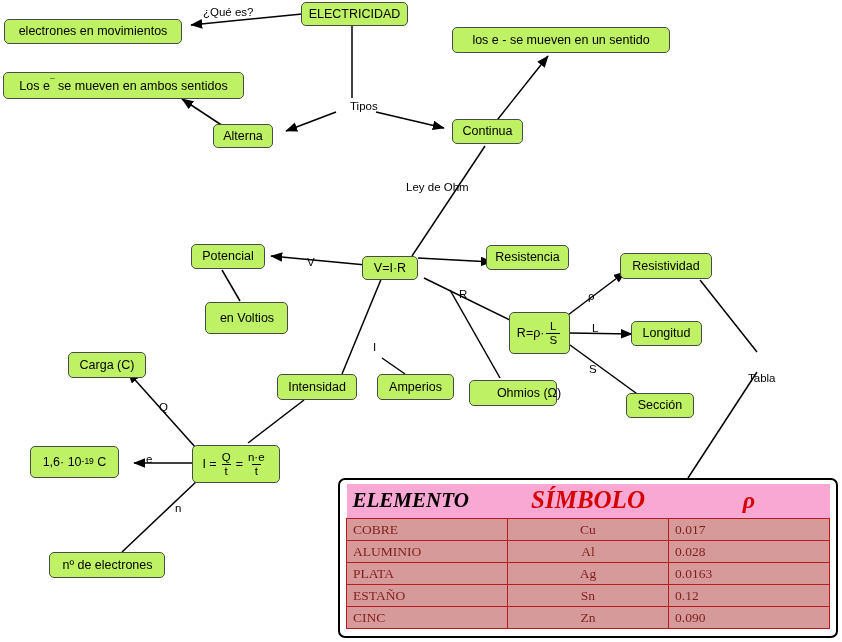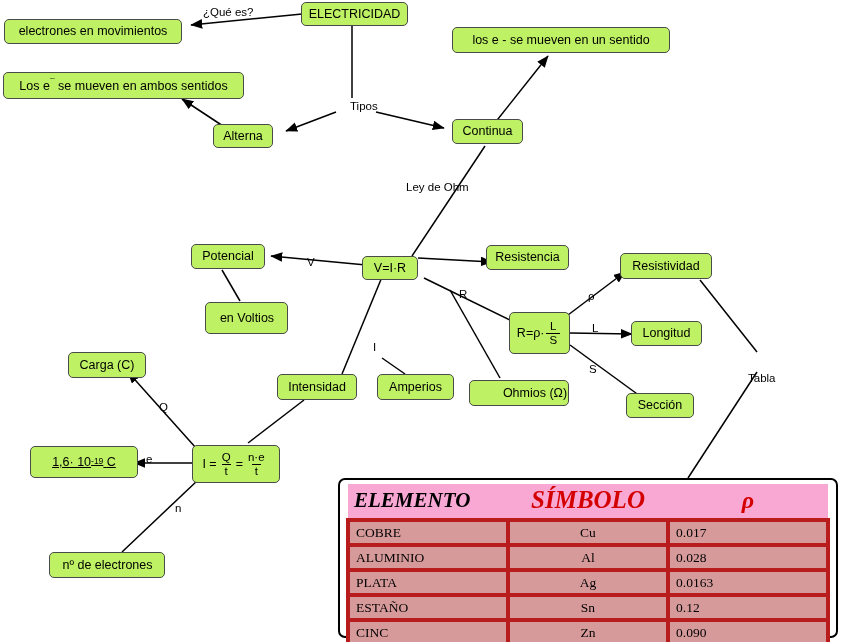--- a/index.html
+++ b/index.html
@@ -84,25 +84,25 @@
     font-style: italic;
     font-weight: bold;
     font-family: "Liberation Serif", serif;
     padding: 2px 6px 4px 6px;
     text-align: left;
   }
   .th-elemento { font-size: 21px; color: #000; }
   .th-simbolo  { font-size: 25px; color: #d40000; text-align: center !important; }
   .th-rho      { font-size: 24px; color: #d40000; text-align: center !important; }
   #table-box tbody td {
-    border: 4px solid #b91c1c;
+    border: 1px solid #b91c1c;
     background: #d79a9a;
     font-family: "Liberation Serif", serif;
     font-size: 13.5px;
-    color: #000000;
+    color: #7f1d1d;
     padding: 1px 6px;
     height: 19px;
   }
   td.col-elem { text-align: left; }
   td.col-sim  { text-align: center; }
   td.col-rho  { text-align: left; padding-left: 16px; }
 </style>
 </head>
 <body>
 
@@ -211,37 +211,37 @@
   </div>
 
   <div class="node" style="left:631px; top:321px; width:71px; height:25px;">
     <span>Longitud</span>
   </div>
 
   <div class="node" style="left:626px; top:393px; width:68px; height:25px;">
     <span>Sección</span>
   </div>
 
-  <div class="node" style="left:469px; top:380px; width:100px; height:26px;padding-left:39px;">
+  <div class="node" style="left:469px; top:380px; width:88px; height:26px;padding-left:39px;">
     <span>Ohmios (Ω)</span>
   </div>
 
   <div class="node" style="left:277px; top:374px; width:80px; height:26px;">
     <span>Intensidad</span>
   </div>
 
   <div class="node" style="left:377px; top:374px; width:77px; height:26px;">
     <span>Amperios</span>
   </div>
 
   <div class="node" style="left:68px; top:352px; width:78px; height:26px;">
     <span>Carga (C)</span>
   </div>
 
-  <div class="node" style="left:30px; top:446px; width:108px; height:32px;text-decoration:underline;">
+  <div class="node" style="left:30px; top:446px; width:89px; height:32px;">
     <span class="formula">
       <span>1,6· 10</span><span class="sup">-19</span>&nbsp;<span>C</span>
     </span>
   </div>
 
   <div class="node" style="left:49px; top:552px; width:116px; height:26px;padding-left:8px;">
     <span>nº de electrones</span>
   </div>
 
   <div class="node" style="left:509px; top:312px; width:61px; height:42px;">

